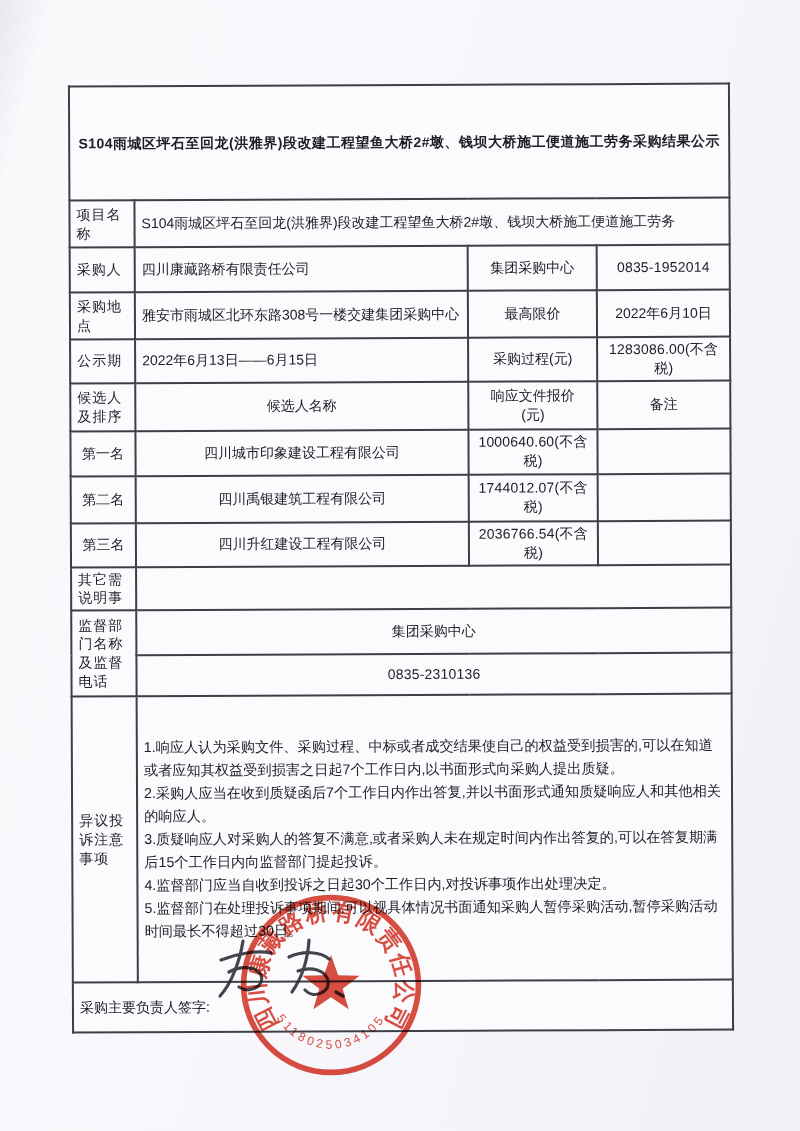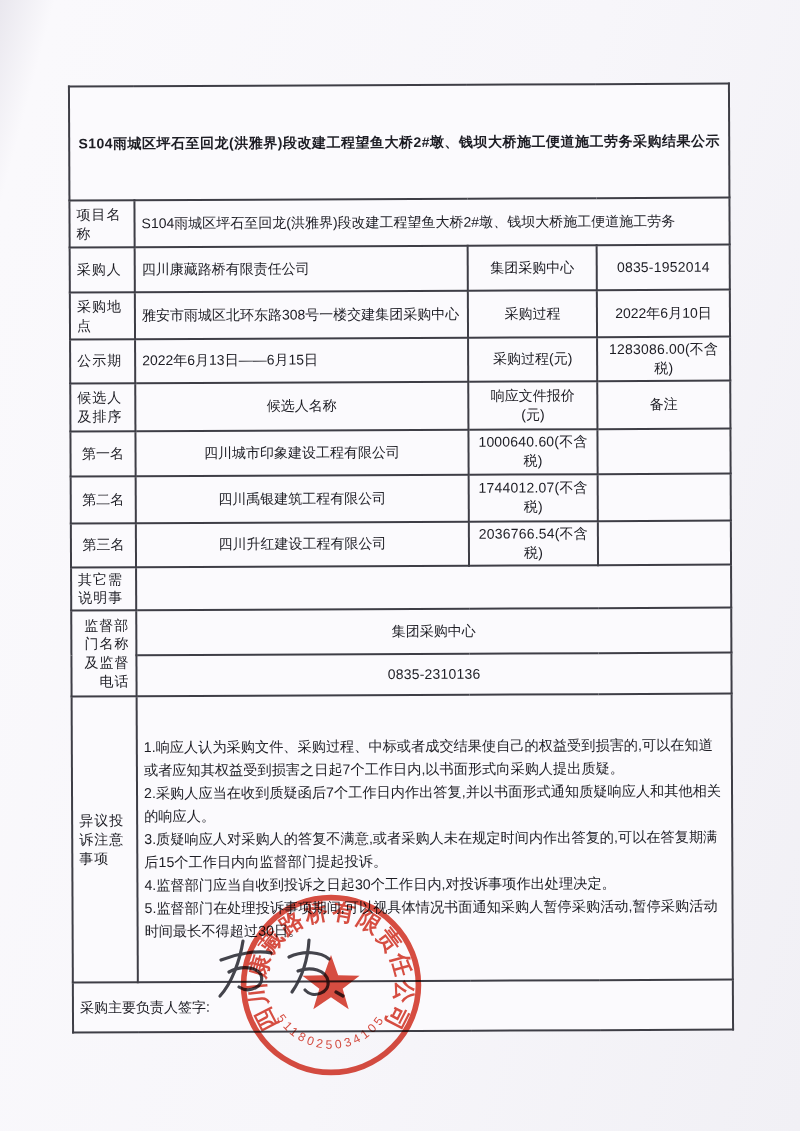--- a/index.html
+++ b/index.html
@@ -66,21 +66,21 @@
     <td class="lbl">采购人</td>
     <td>四川康藏路桥有限责任公司</td>
     <td class="c">集团采购中心</td>
     <td class="c num">0835-1952014</td>
   </tr>
 
   <tr class="r-location">
     <td class="lbl">采购地
 点</td>
     <td>雅安市雨城区北环东路308号一楼交建集团采购中心</td>
-    <td class="c">采购过程</td>
+    <td class="c">最高限价</td>
     <td class="c">2022年6月10日</td>
   </tr>
 
   <tr class="r-publicity">
     <td class="lbl">公示期</td>
     <td>2022年6月13日——6月15日</td>
     <td class="c">采购过程(元)</td>
     <td class="c numsm">1283086.00(不含税)</td>
   </tr>
 
@@ -112,21 +112,21 @@
     <td class="c"></td>
   </tr>
 
   <tr class="r-other">
     <td class="lbl">其它需
 说明事</td>
     <td colspan="3"></td>
   </tr>
 
   <tr class="r-sup1">
-    <td rowspan="2" class="lbl c" style="text-align:right">监督部
+    <td rowspan="2" class="lbl c" style="text-align:left">监督部
 门名称
 及监督
 电话</td>
     <td colspan="3" class="c">集团采购中心</td>
   </tr>
   <tr class="r-sup2">
     <td colspan="3" class="c num">0835-2310136</td>
   </tr>
 
   <tr class="r-objection">

